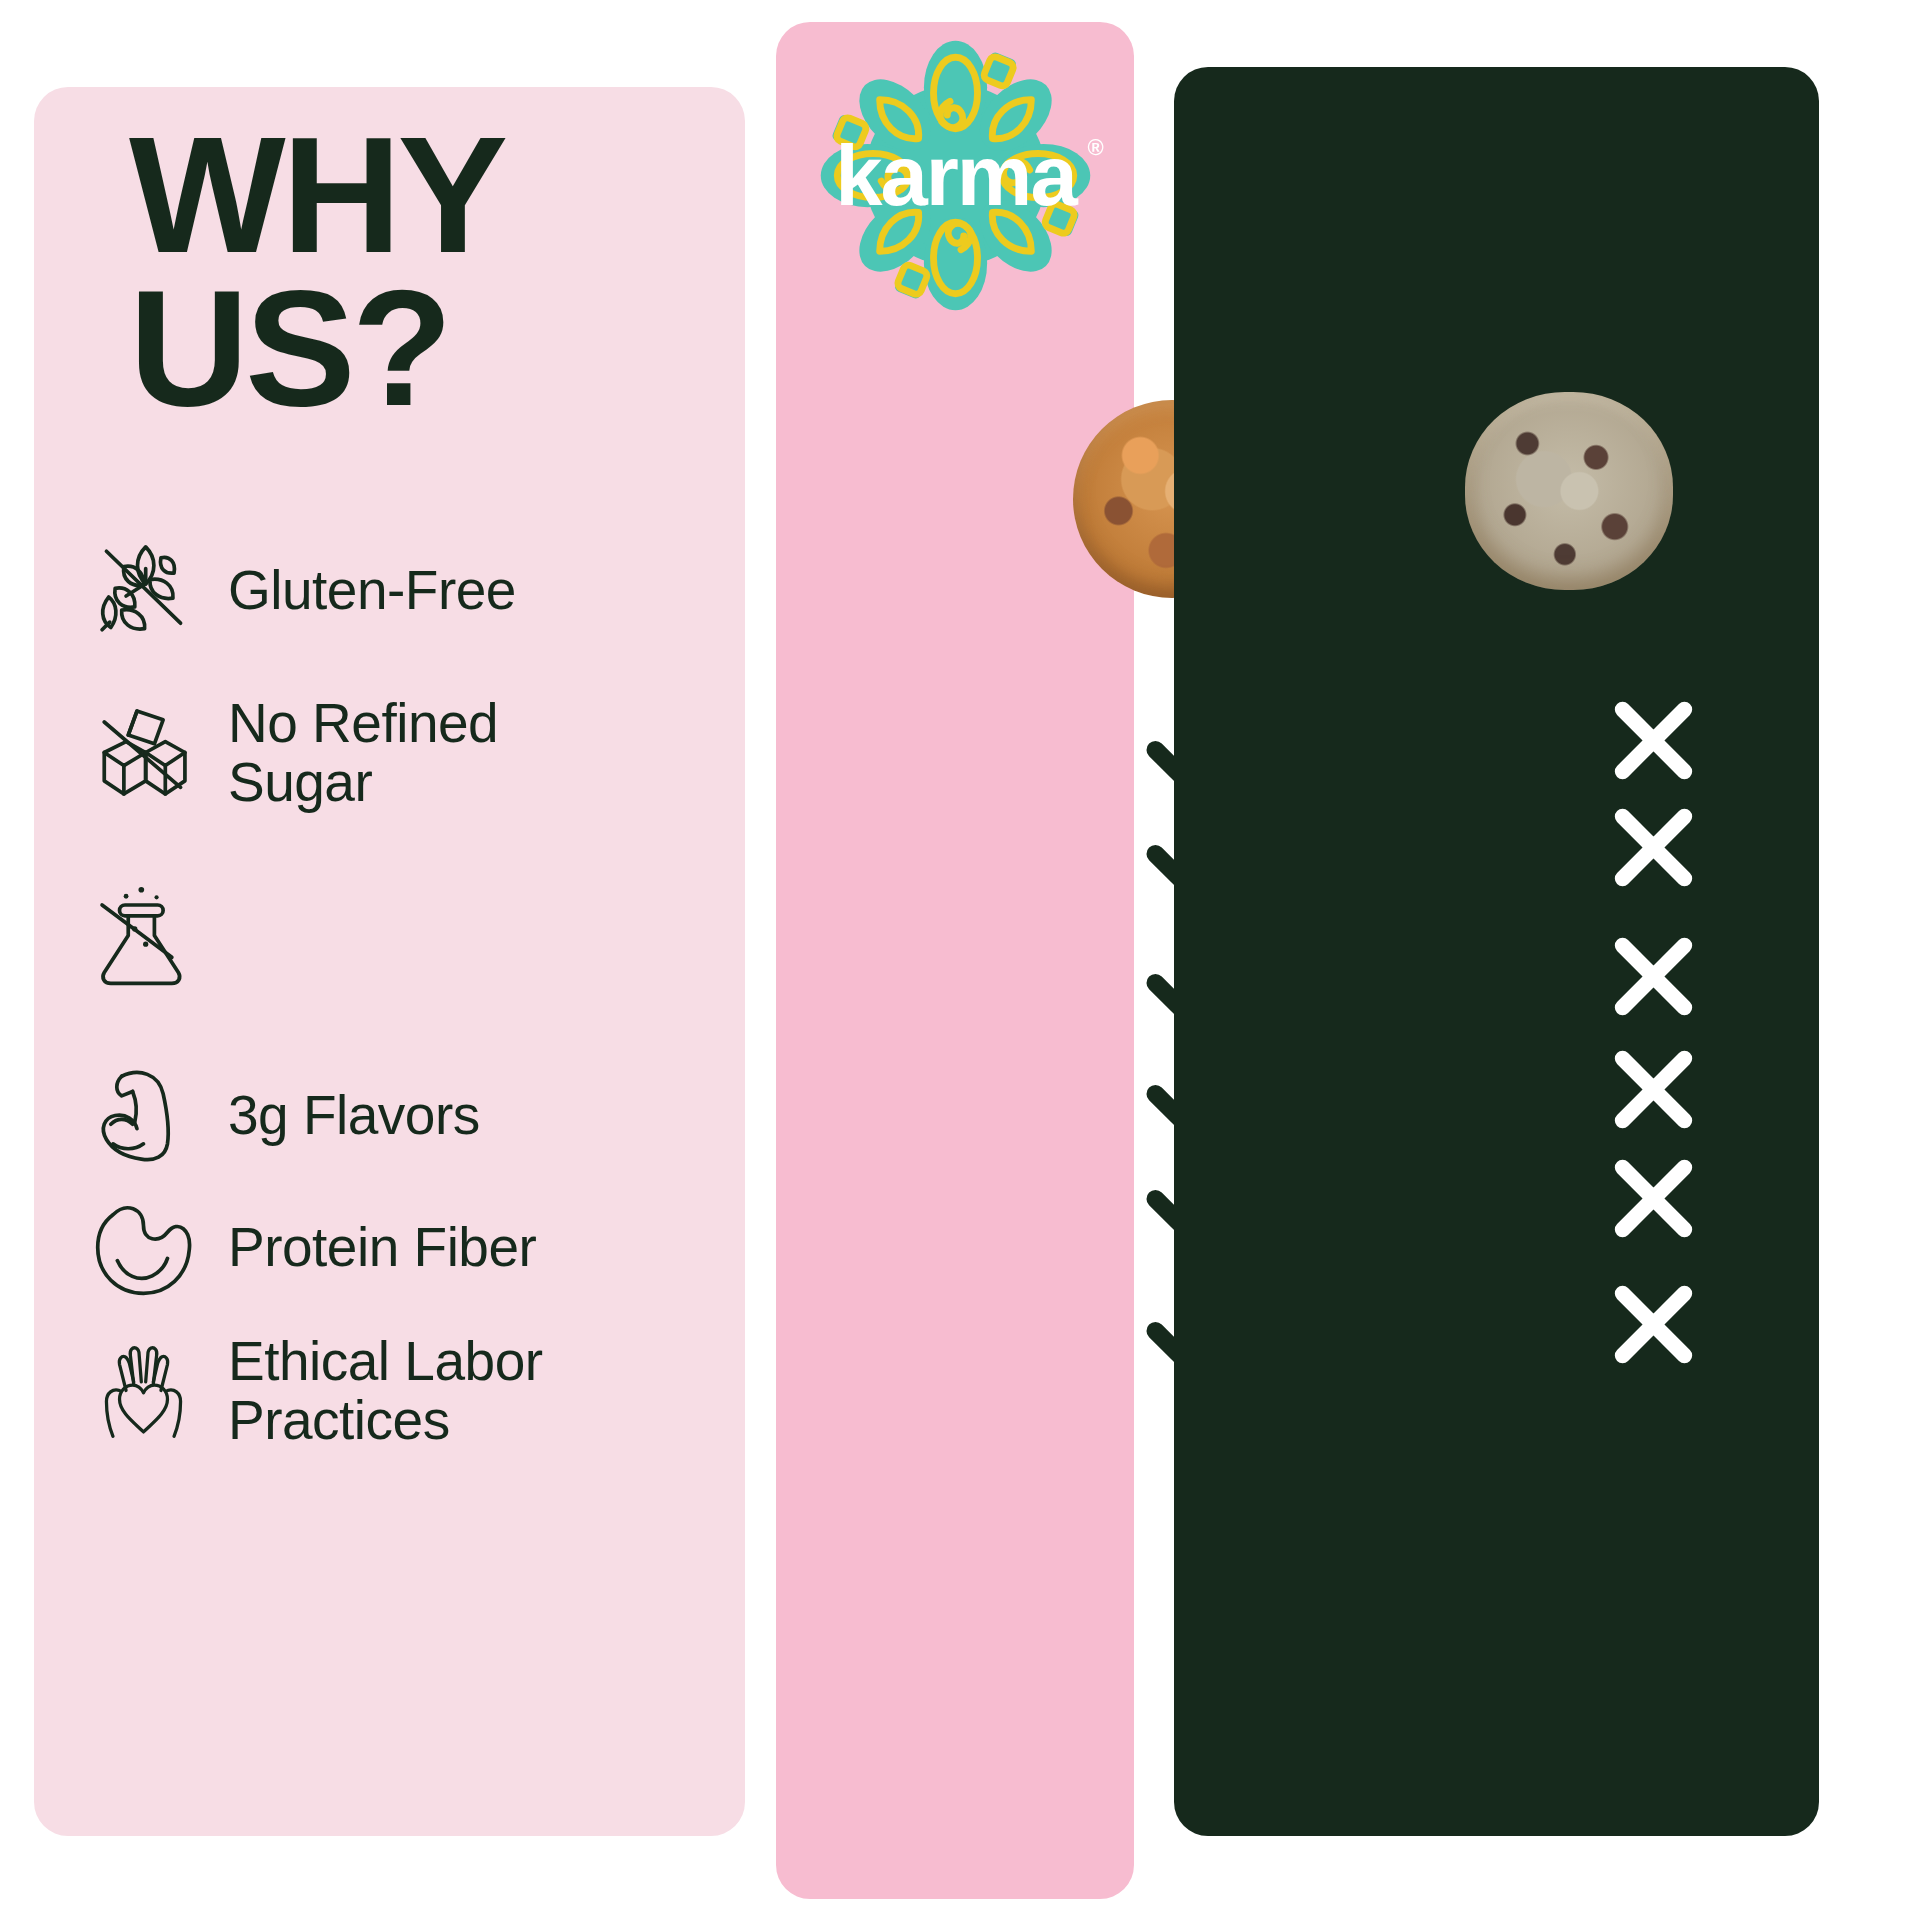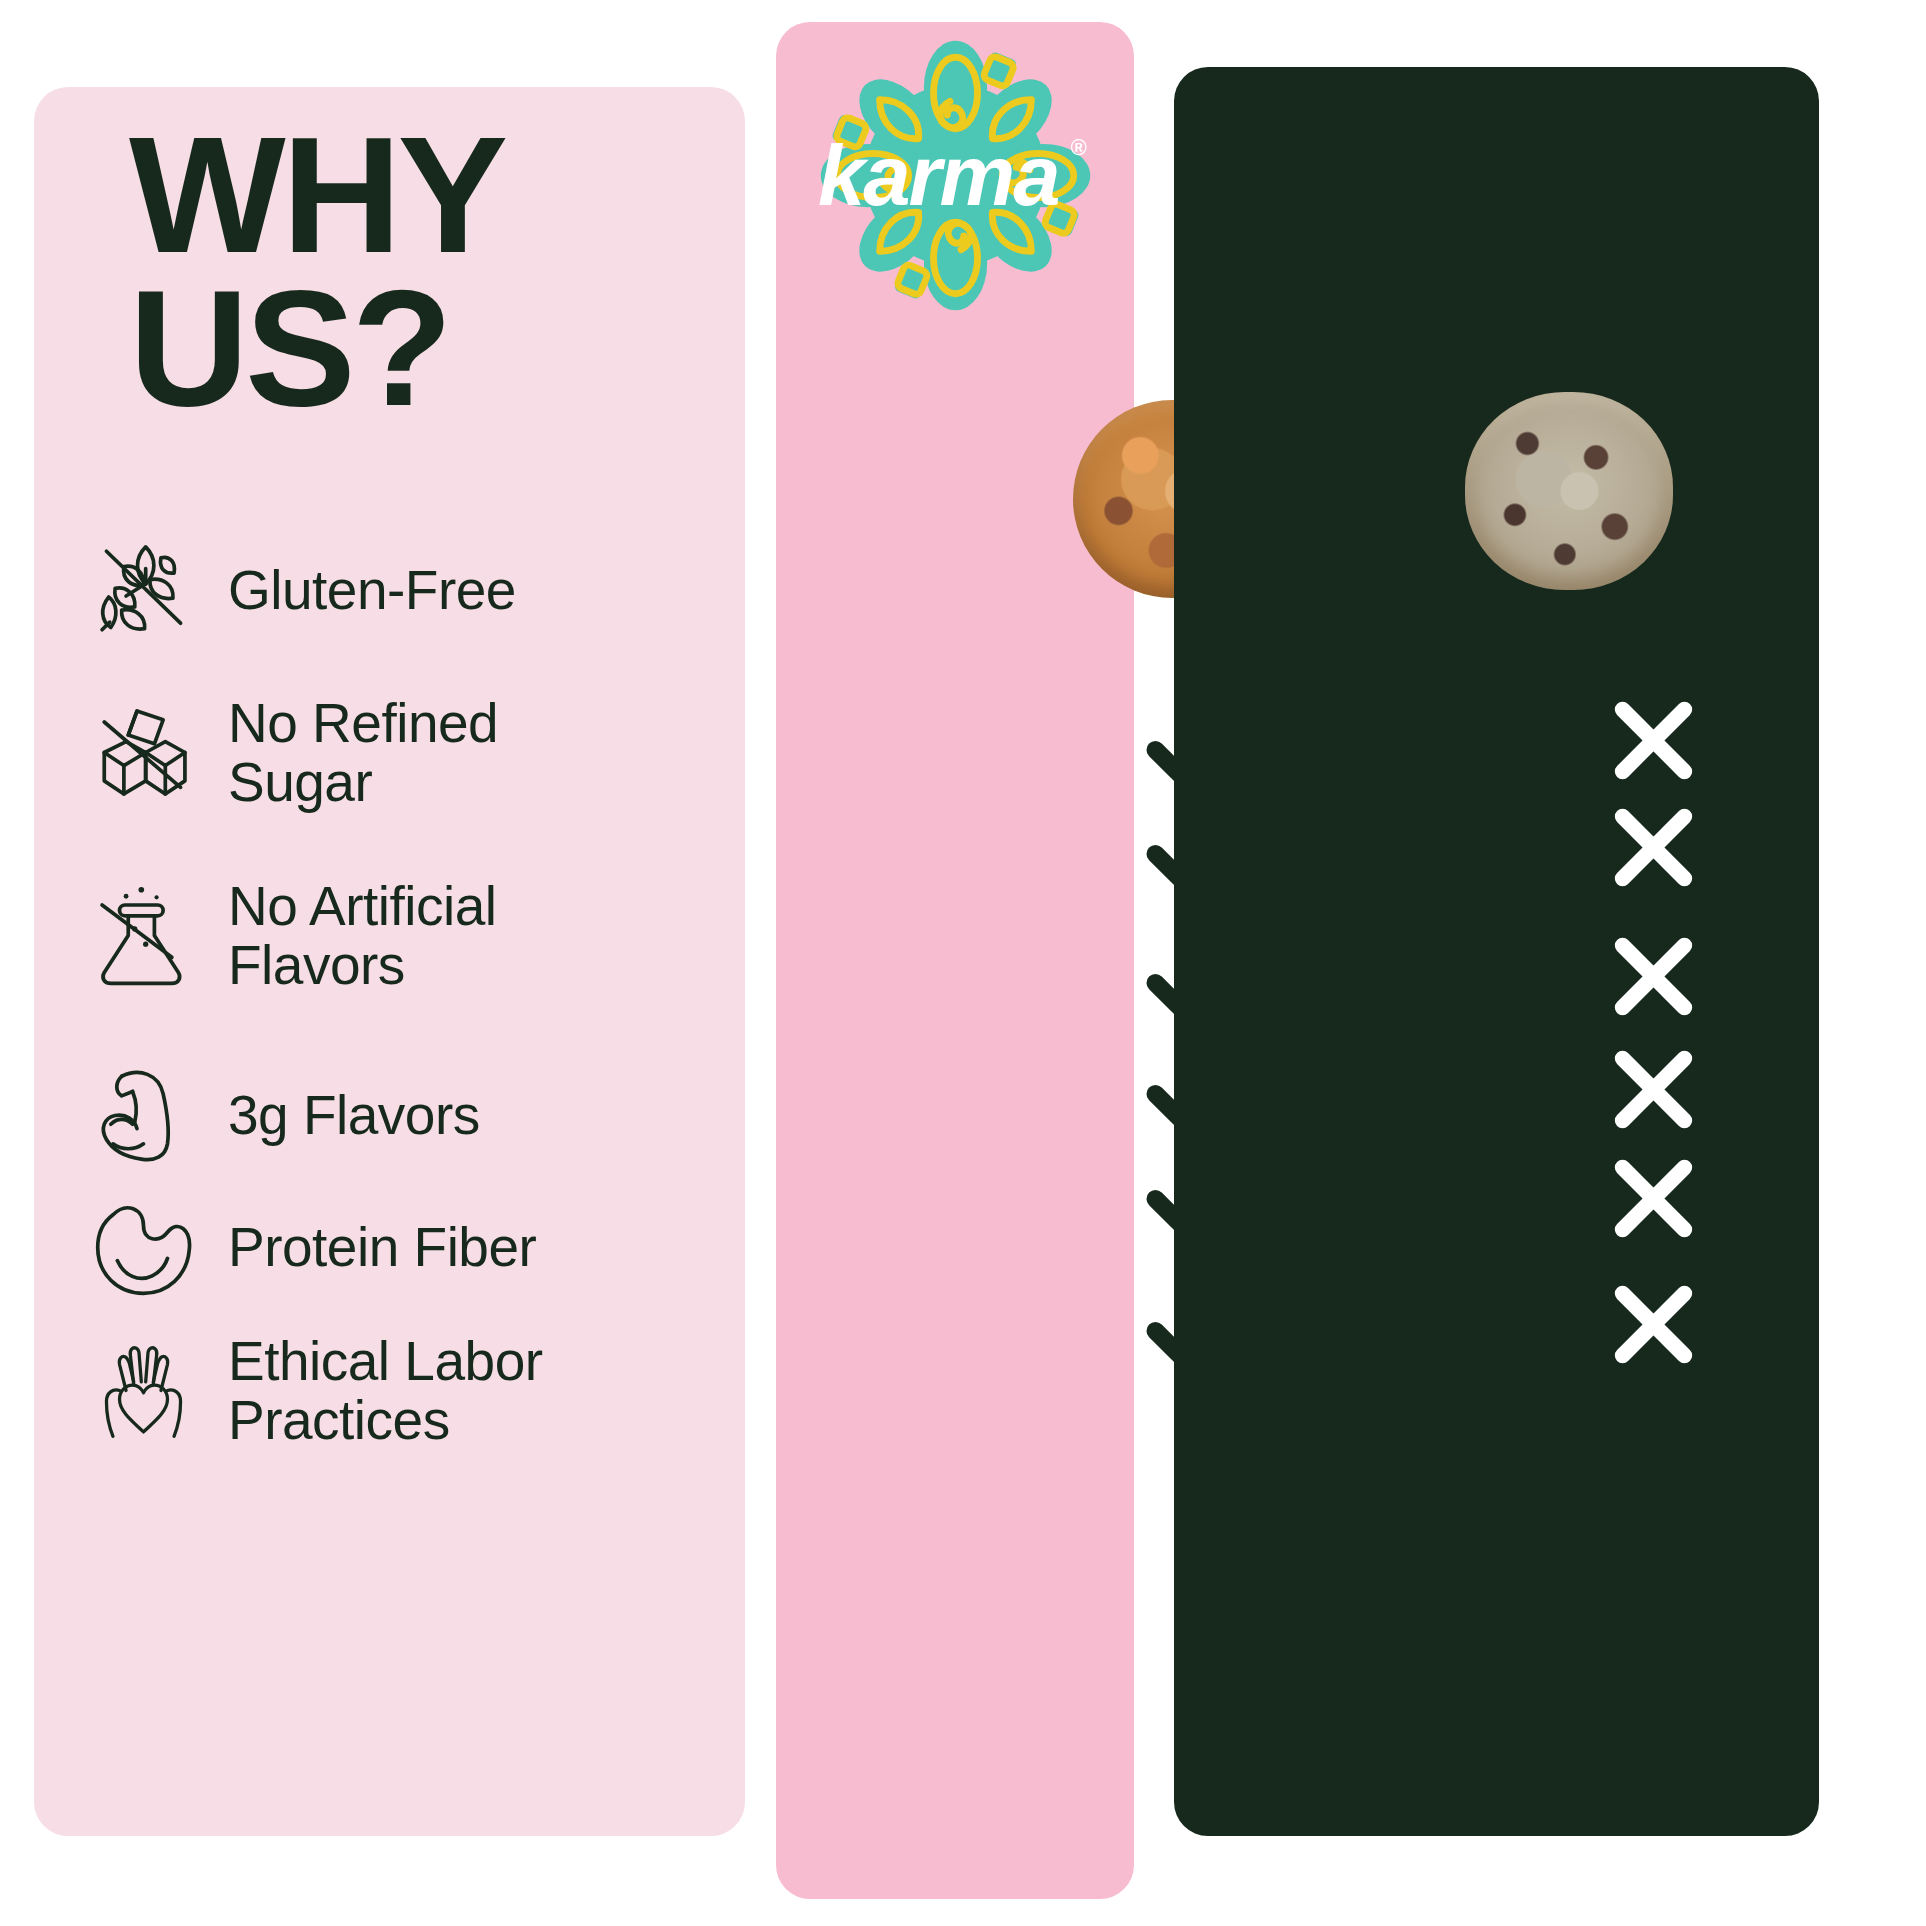--- a/index.html
+++ b/index.html
@@ -37,21 +37,21 @@
   .feature-label{
     margin-left:22px;color:#16291C;font-size:55px;line-height:1.06;
     font-weight:500;letter-spacing:-0.5px;white-space:pre-line;
   }
 
   
   #karma-logo{position:absolute;left:818px;top:38px;width:275px;height:275px;}
   #karma-logo svg{width:100%;height:100%;display:block;}
   #karma-wordmark{
     position:absolute;left:818px;top:38px;width:275px;height:275px;
-    display:flex;align-items:center;justify-content:flex-start;font-style:italic;
+    display:flex;align-items:center;justify-content:center;
   }
   #karma-wordmark .word{
     color:#ffffff;font-size:85px;font-weight:700;letter-spacing:-2px;
     position:relative;line-height:1;
   }
   #karma-wordmark .reg{
     position:absolute;right:-26px;top:4px;font-size:22px;font-weight:700;
   }
 
   
@@ -152,22 +152,20 @@
           <path d="M12 22 L76 70"></path>
           <rect x="28" y="22" width="40" height="10" rx="5"></rect>
           <path d="M36 32 L36 50 L14 84 C11 89 14 94 20 94 L76 94 C82 94 85 89 82 84 L60 50 L60 32"></path>
           <circle cx="48" cy="8" r="2.6" fill="#16291C" stroke="none"></circle>
           <circle cx="34" cy="14" r="2.2" fill="#16291C" stroke="none"></circle>
           <circle cx="62" cy="15" r="1.9" fill="#16291C" stroke="none"></circle>
           <circle cx="42" cy="44" r="2.4" fill="#16291C" stroke="none"></circle>
           <circle cx="52" cy="58" r="2.4" fill="#16291C" stroke="none"></circle>
         </svg>
       </span>
-      <span class="feature-label">No Artificial
-Flavors</span>
     </div>
 
     <div class="feature-row" style="top:525px;">
       <span class="feature-icon">
         <svg viewBox="0 0 100 100" fill="none" stroke="#16291C" stroke-width="3.4" stroke-linecap="round" stroke-linejoin="round">
           <path d="M30 14 C46 6 64 12 68 30 C72 48 74 62 72 76 C70 88 60 92 48 90 C34 88 22 82 16 72 C10 62 14 52 24 50 C34 48 42 54 44 62"></path>
           <path d="M30 14 C24 20 24 28 30 32 L40 28"></path>
           <path d="M40 28 C44 38 44 48 42 56"></path>
           <path d="M20 58 C26 52 34 52 40 58"></path>
           <path d="M22 76 C30 82 42 82 50 76"></path>

